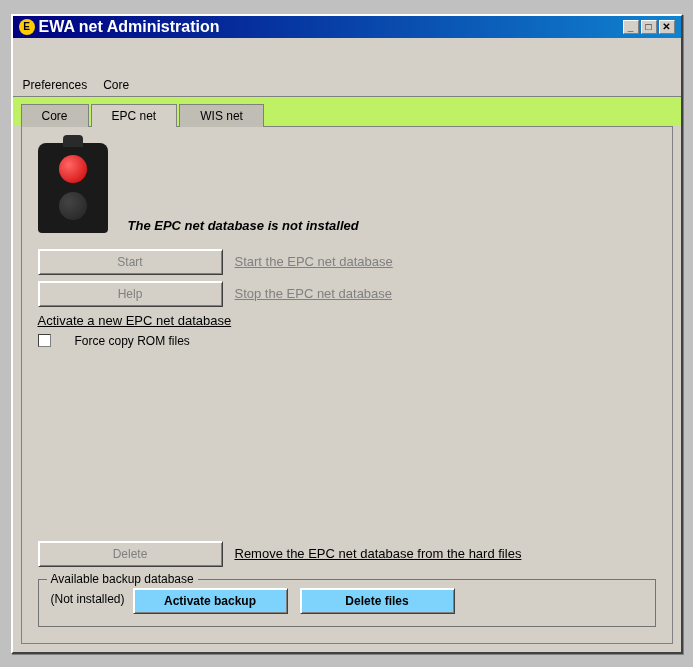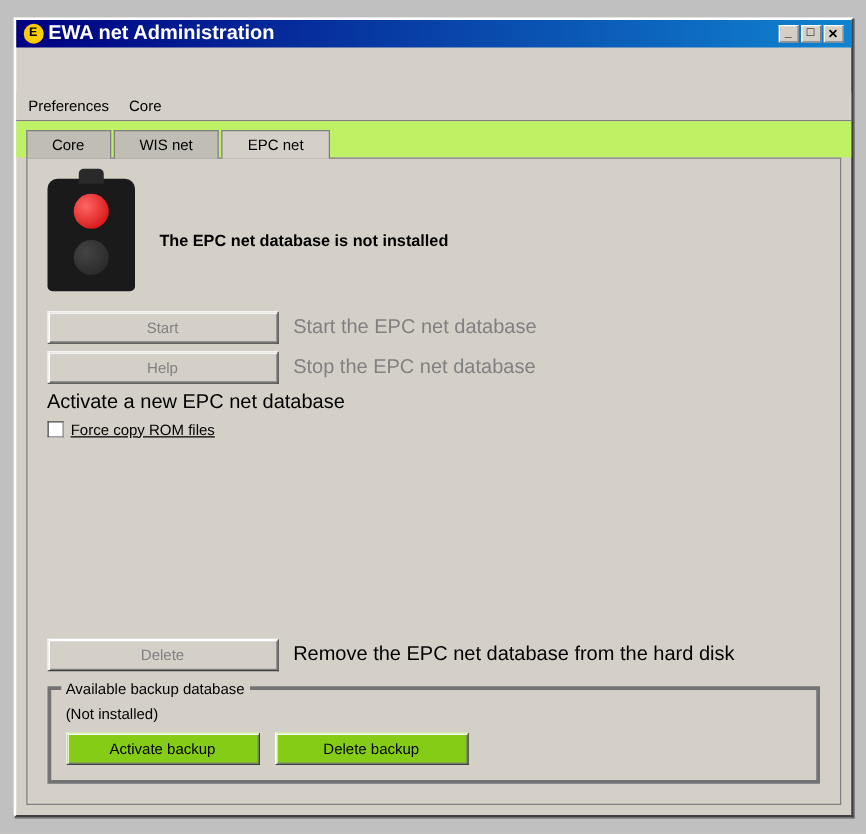--- a/index.html
+++ b/index.html
@@ -118,23 +118,24 @@
       border: 1px solid #808080;
       margin: 0 8px 8px 8px;
       padding: 16px;
       display: flex;
       flex-direction: column;
       gap: 8px;
       overflow: hidden;
     }
     .top-section {
       display: flex;
-      align-items: center;
+      align-items: flex-end;
       gap: 20px;
       margin-bottom: 8px;
+      font-style: italic;
     }
     .traffic-light {
       width: 70px;
       height: 90px;
       background: #1a1a1a;
       border-radius: 8px 8px 4px 4px;
       display: flex;
       flex-direction: column;
       align-items: center;
       justify-content: space-around;
@@ -190,91 +191,92 @@
     }
     .win-button:disabled, .win-button.disabled {
       color: #808080;
       cursor: default;
     }
     .win-button.focused {
       border: 2px dotted #000000;
       outline: 1px solid #000;
     }
     .button-desc {
-      font-size: 16px;
-      color: #000;
+      font-size: 13px;
+      color: #000;
+      text-decoration: underline;
     }
     .button-desc.disabled {
       color: #808080;
     }
     .checkbox-row {
       display: flex;
       align-items: center;
-      gap: 6px;
+      gap: 24px;
       margin-left: 0;
-      text-decoration: underline;
     }
     .win-checkbox {
       width: 13px;
       height: 13px;
       border: 1px solid #808080;
       border-top-color: #404040;
       border-left-color: #404040;
       background: white;
       flex-shrink: 0;
     }
     .spacer { flex: 1; }
     .delete-section {
       display: flex;
       align-items: center;
       gap: 12px;
       margin-top: 8px;
     }
     .backup-group {
-      border: 3px solid #737373;
+      border: 1px solid #737373;
       padding: 8px 12px 12px 12px;
       position: relative;
       margin-top: 4px;
     }
     .backup-group-legend {
       position: absolute;
       top: -8px;
       left: 8px;
       background: #d4d0c8;
       padding: 0 4px;
       font-size: 12px;
     }
     .backup-content {
       display: flex;
-      flex-direction: column;
+      flex-direction: row;
       gap: 8px;
     }
     .backup-status {
       font-size: 12px;
       color: #000;
       margin-top: 4px;
     }
     .backup-buttons {
       display: flex;
       gap: 12px;
     }
     .backup-btn {
       width: 155px;
       height: 26px;
-      background: #84cc16;
+      background: #7dd3fc;
       border: 1px solid #ffffff;
       border-right-color: #404040;
       border-bottom-color: #404040;
       box-shadow: inset 1px 1px 0 #ffffff, inset -1px -1px 0 #808080;
       font-size: 12px;
       cursor: pointer;
       color: #000;
       display: flex;
       align-items: center;
       justify-content: center;
+      font-weight: bold;
     }
   </style>
 </head>
 <body>
 
 <div class="window">
 
   <div class="title-bar">
     <div class="title-bar-left">
       <div class="title-icon">E</div>
@@ -287,22 +289,22 @@
     </div>
   </div>
 
   <div class="menu-bar">
     <div class="menu-item">Preferences</div>
     <div class="menu-item">Core</div>
   </div>
 
   <div class="tabs-container">
     <div class="tab">Core</div>
+    <div class="tab active">EPC net</div>
     <div class="tab">WIS net</div>
-    <div class="tab active">EPC net</div>
   </div>
 
   <div class="tab-content-area">
 
     <div class="top-section">
       <div class="traffic-light">
         <div class="light light-red"></div>
         <div class="light light-green"></div>
       </div>
       <div class="status-message">The EPC net database is not installed</div>
@@ -327,28 +329,28 @@
       <div class="checkbox-row">
         <div class="win-checkbox"></div>
         <span>Force copy ROM files</span>
       </div>
     </div>
 
     <div class="spacer"></div>
 
     <div class="delete-section">
       <button class="win-button disabled" disabled="">Delete</button>
-      <span class="button-desc">Remove the EPC net database from the hard disk</span>
+      <span class="button-desc">Remove the EPC net database from the hard files</span>
     </div>
 
     <div class="backup-group">
       <span class="backup-group-legend">Available backup database</span>
       <div class="backup-content">
         <span class="backup-status">(Not installed)</span>
         <div class="backup-buttons">
           <button class="backup-btn">Activate backup</button>
-          <button class="backup-btn">Delete backup</button>
+          <button class="backup-btn">Delete files</button>
         </div>
       </div>
     </div>
 
   </div>
 </div>
 
 </body></html>

